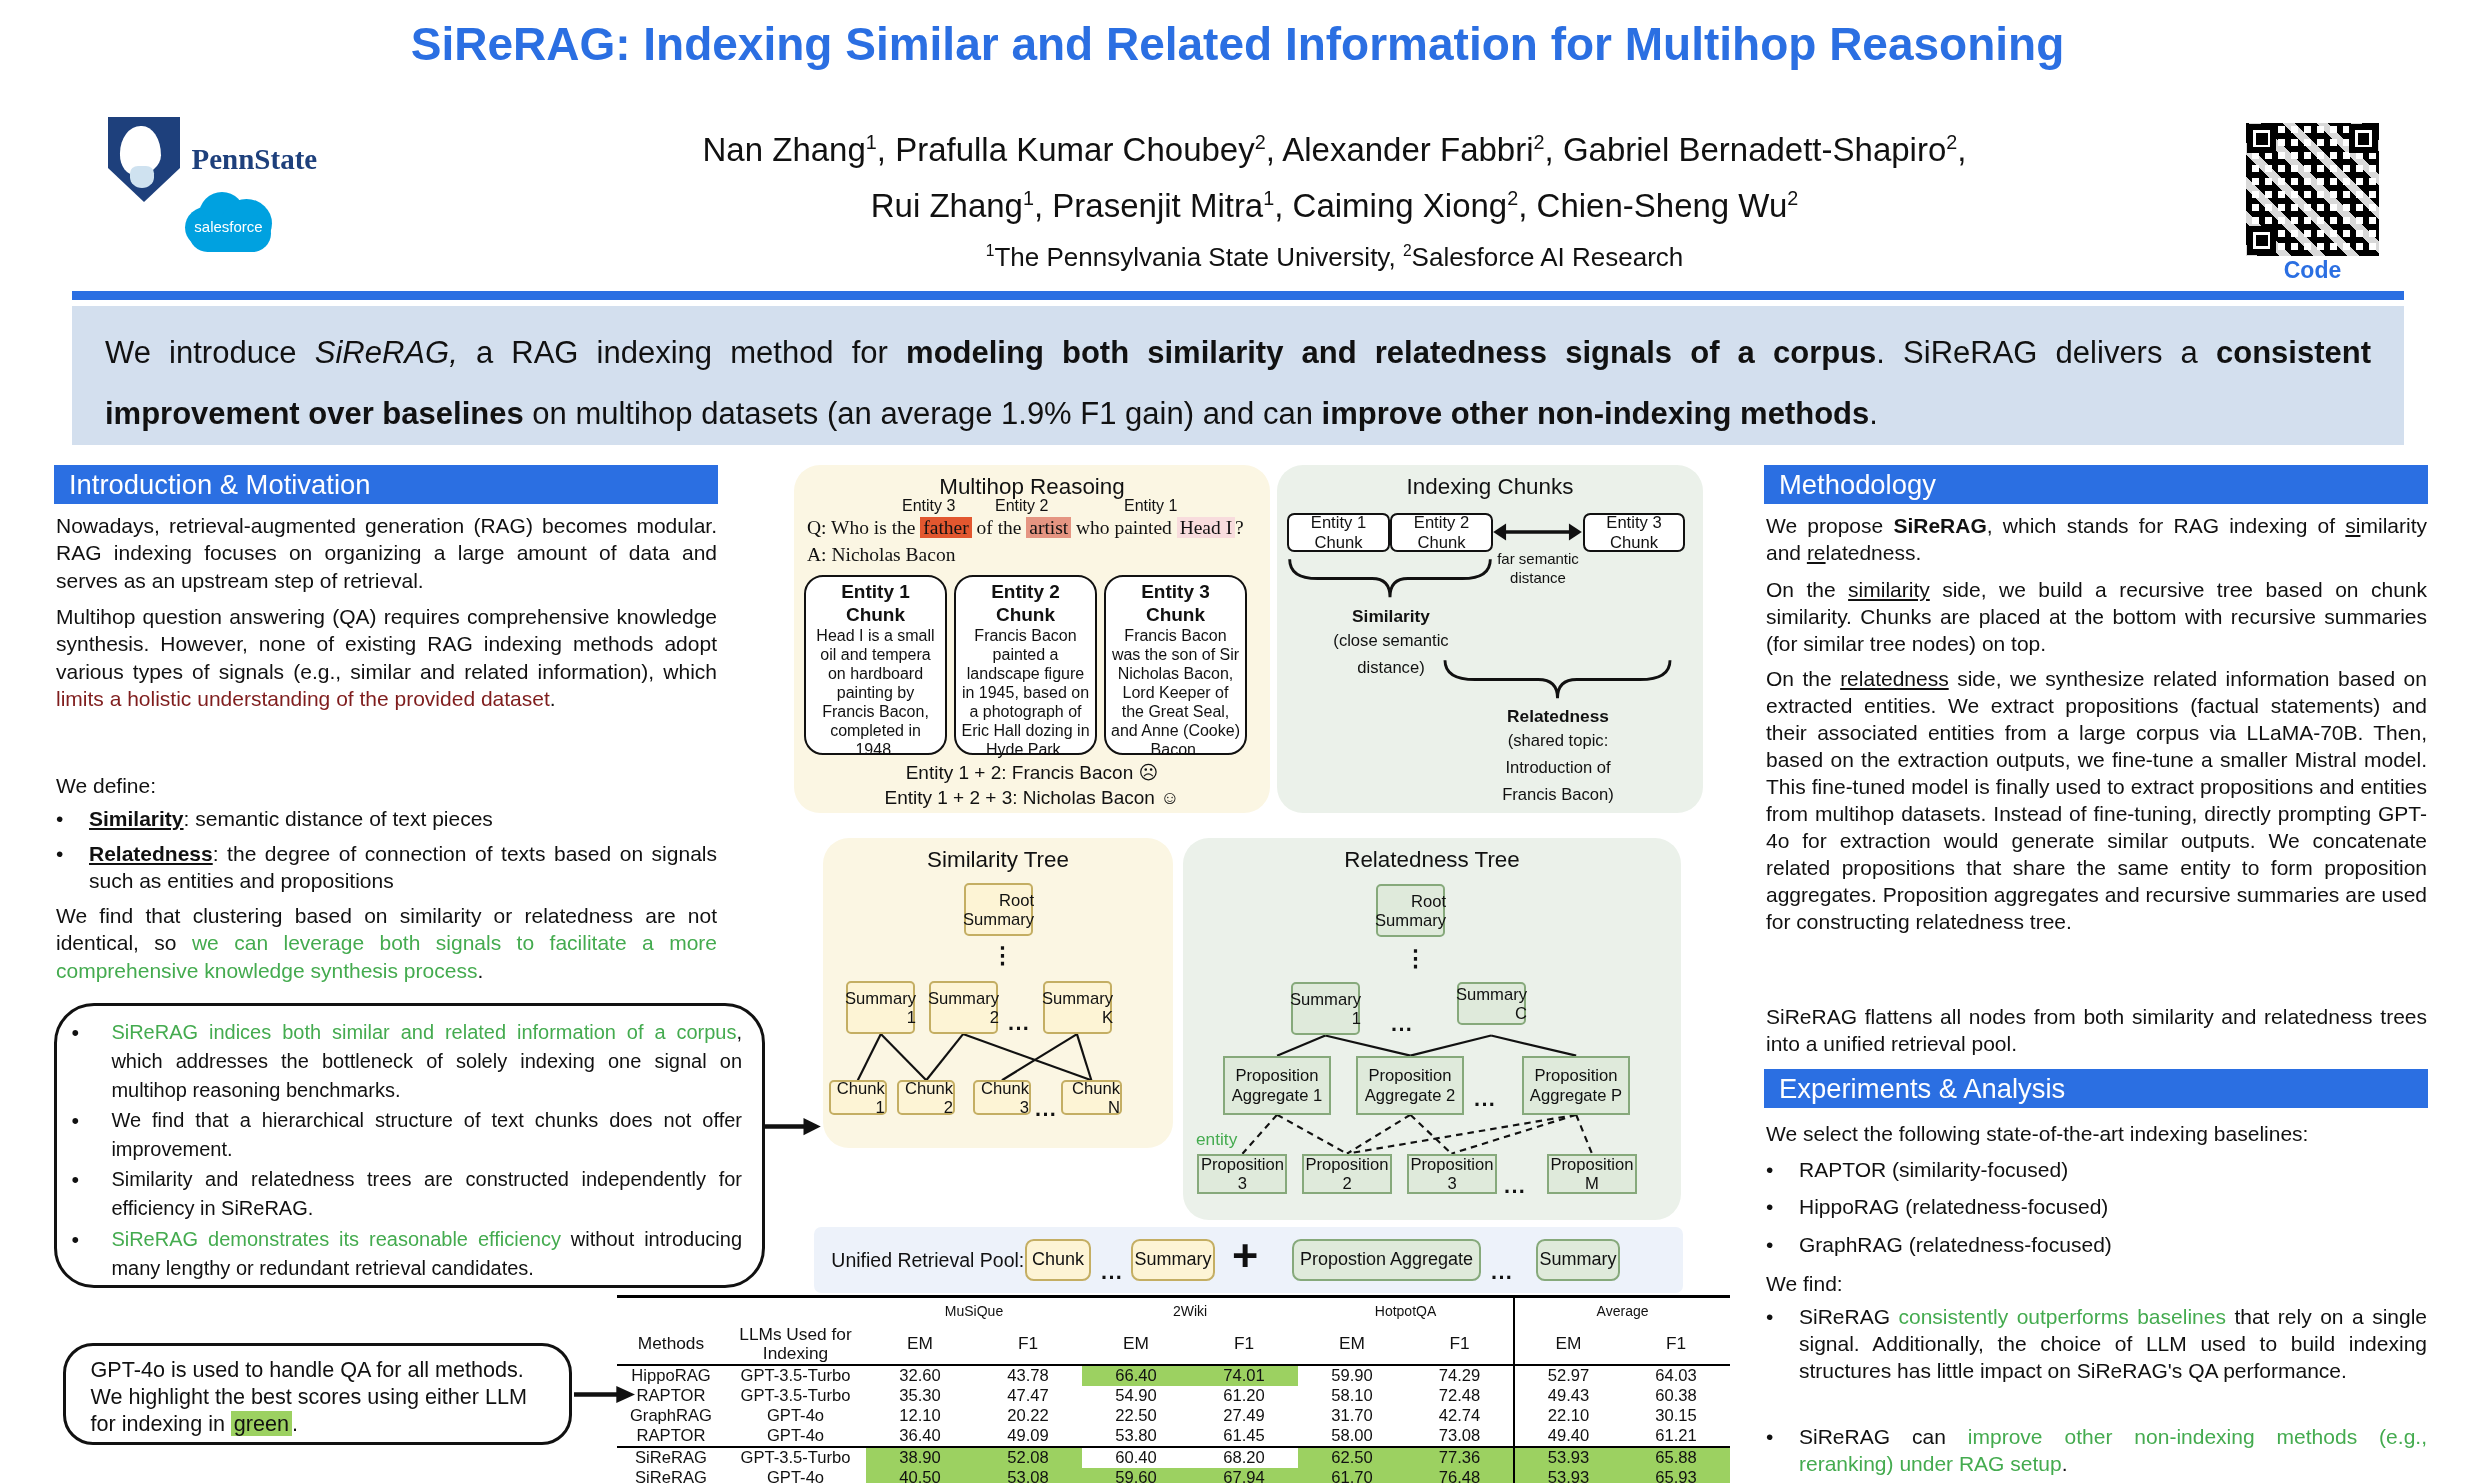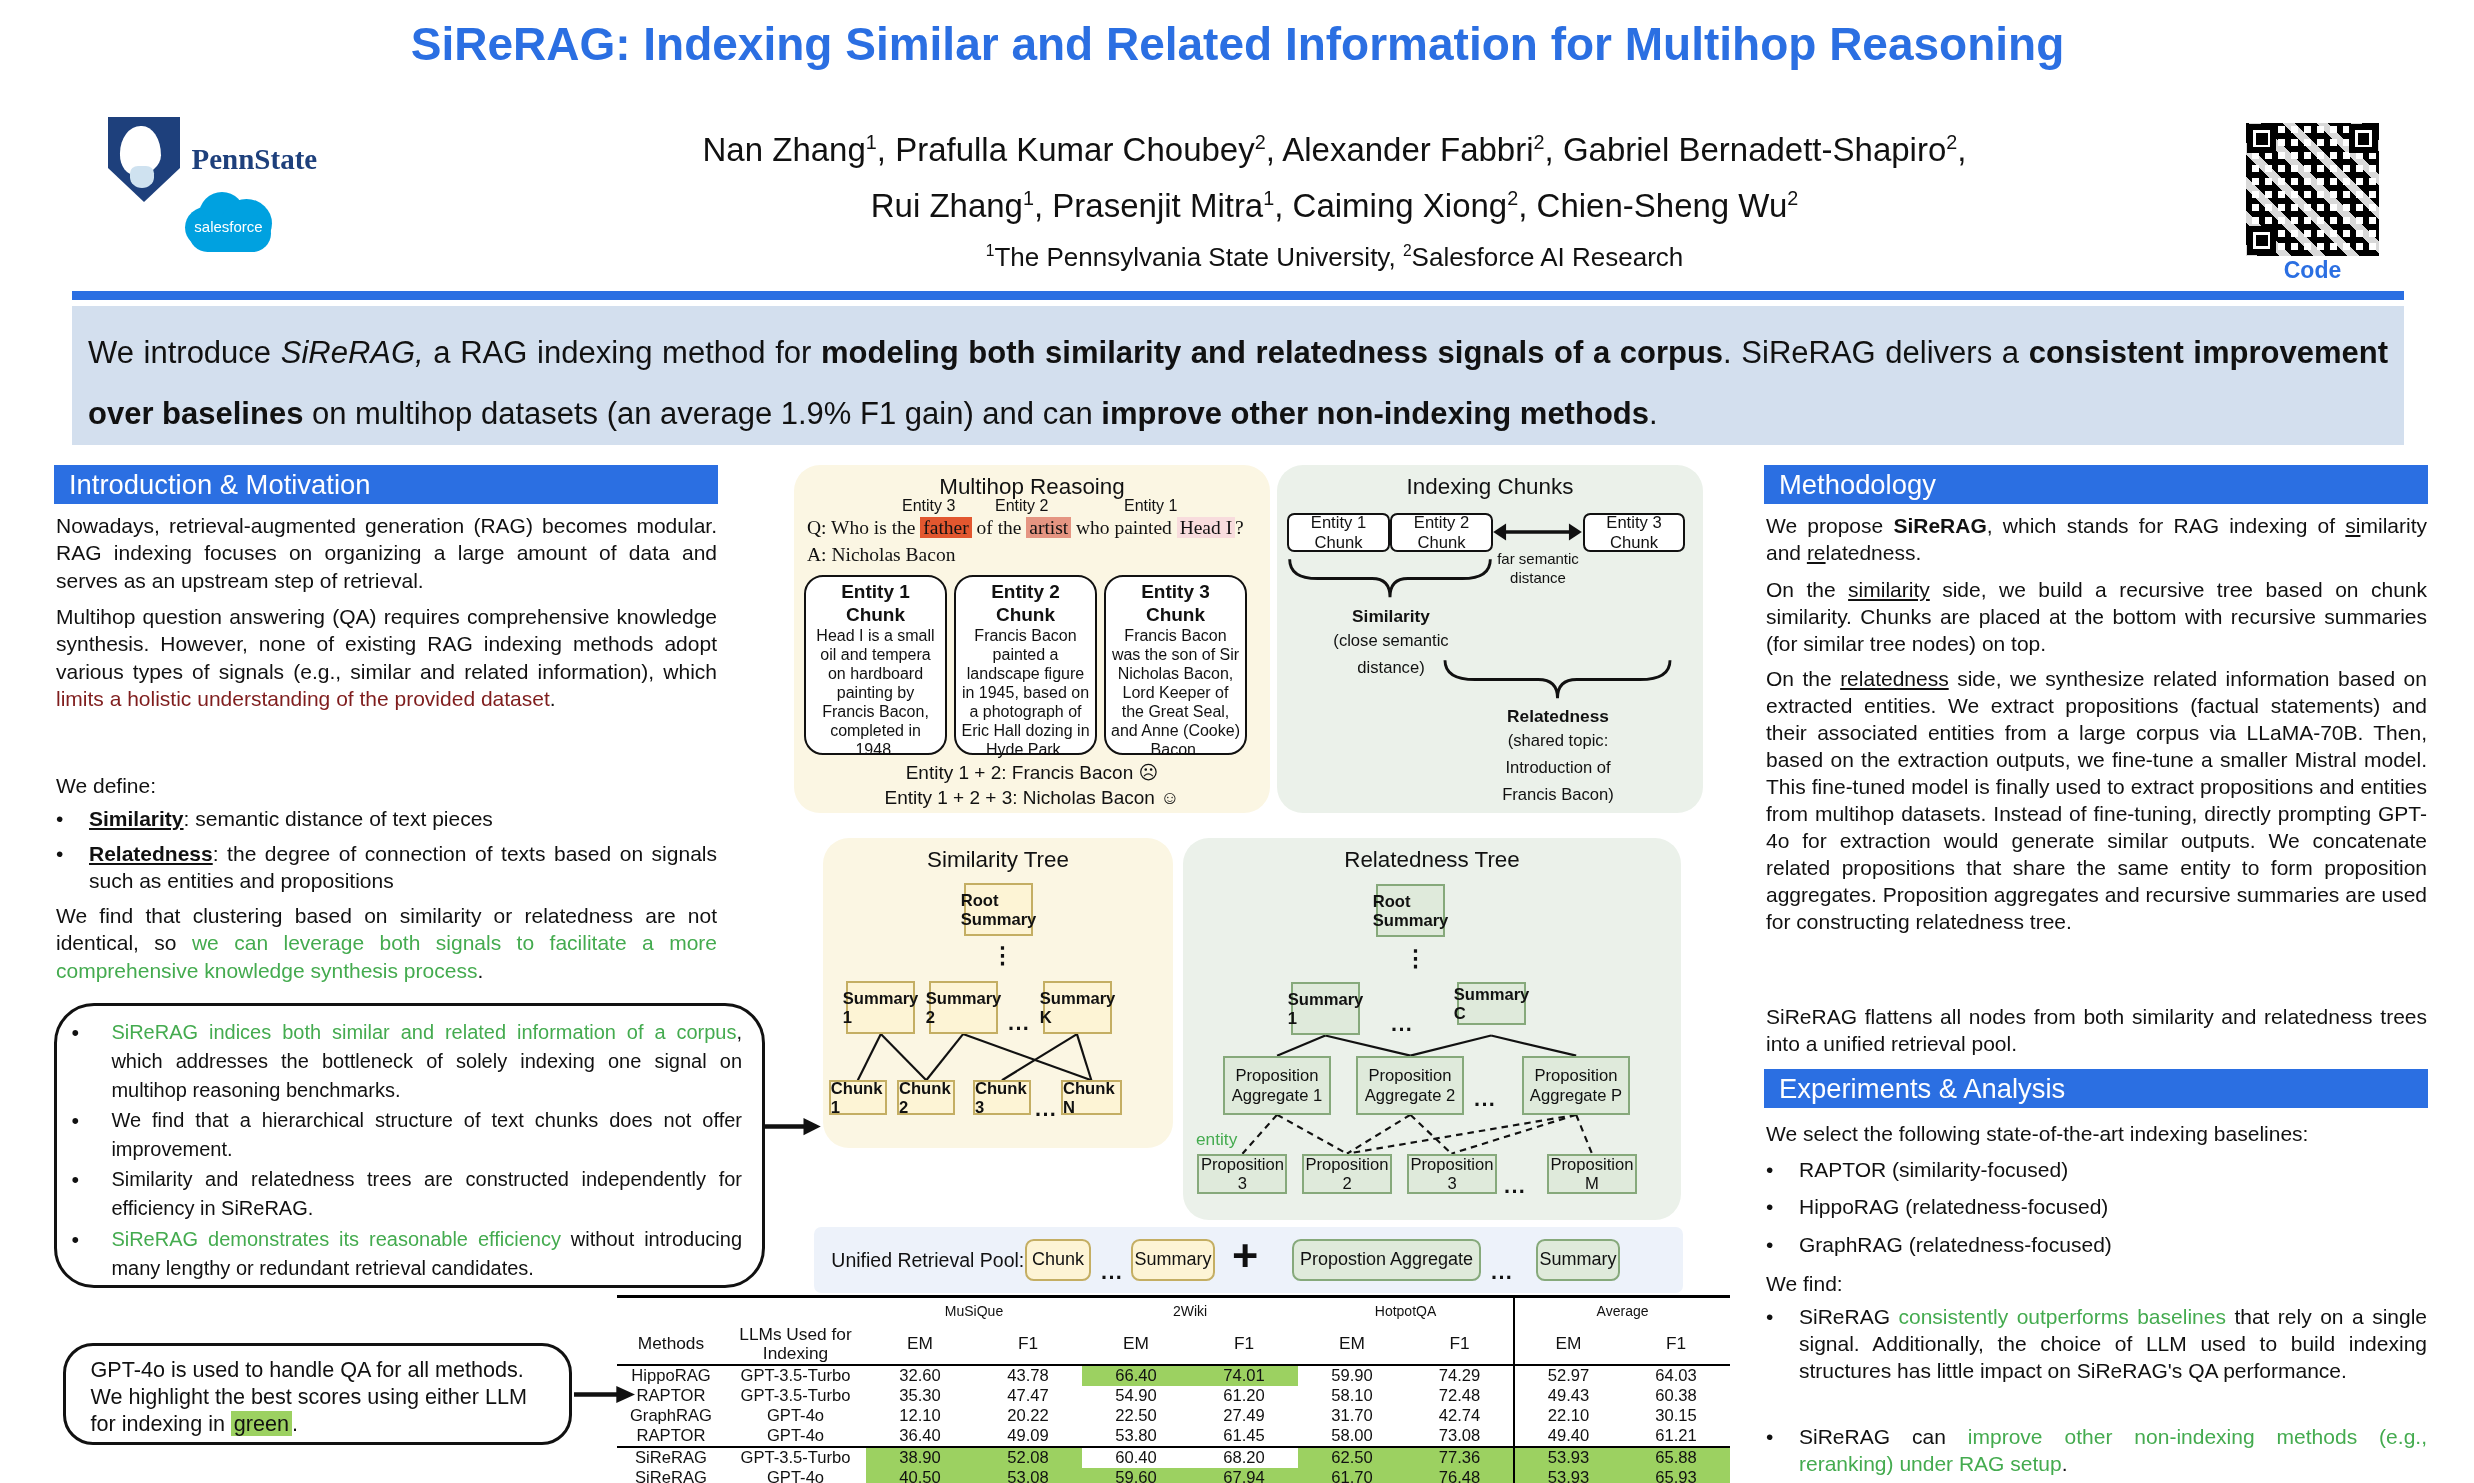--- a/index.html
+++ b/index.html
@@ -36,21 +36,21 @@
   .qr{position:absolute;left:2246px;top:123px;width:133px;height:133px;background:
       repeating-linear-gradient(45deg,rgba(255,255,255,.85) 0 8px,transparent 8px 24px),
       repeating-linear-gradient(0deg,#000 0 6.5px,transparent 6.5px 13px),
       repeating-linear-gradient(90deg,#000 0 6.5px,#fff 6.5px 13px);}
   .qr-f{position:absolute;width:29px;height:29px;border:6.5px solid #000;background:#fff;box-sizing:border-box;}
   .qr-f:after{content:'';position:absolute;inset:2.9px;background:#000;}
   .qr-label{position:absolute;left:2246px;top:257px;width:133px;text-align:center;
             font-size:23px;font-weight:bold;color:var(--accent-blue);}
   
   .abstract{position:absolute;left:72px;top:306px;width:2332px;height:139px;background:var(--abstract-bg);box-sizing:border-box;}
-  .abstract p{margin:0;padding:16px 16px;font-size:31px;line-height:61px;text-align:justify;}
+  .abstract p{margin:0;padding:16px 33px;font-size:31px;line-height:61px;text-align:justify;}
   
   .secbar{position:absolute;height:39px;background:var(--accent-blue);color:#fff;
           font-size:27.4px;font-weight:normal;line-height:39px;padding-left:15px;box-sizing:border-box;width:664px;}
   
   .par{position:absolute;left:56px;width:661px;font-size:21px;line-height:27.4px;text-align:justify;}
   .rpar{position:absolute;left:1766px;width:661px;font-size:21px;line-height:27px;text-align:justify;}
   .dbullet{display:flex;}
   .dbullet .dot{width:33px;flex:none;}
   .dbullet .bt{flex:1;text-align:justify;}
   
@@ -70,22 +70,22 @@
   .mh-chunk .ct{font-size:19px;font-weight:bold;line-height:23px;}
   .mh-chunk .cb{font-size:16px;line-height:19px;}
   .mh-q{position:absolute;left:13px;font-family:"Liberation Serif",serif;font-size:19.5px;}
   .mh-ent{position:absolute;font-size:16px;top:32px;}
   .mh-note{position:absolute;left:0;width:100%;text-align:center;font-size:19px;}
   .ix-box{position:absolute;top:48px;height:39px;background:#fff;border:2.2px solid #111;border-radius:7.2px;
           font-size:16.6px;display:flex;align-items:center;justify-content:center;box-sizing:border-box;text-align:center;}
   .ix-lab{position:absolute;text-align:center;}
   .ix-strong{font-size:17.3px;font-weight:bold;}
   .ix-sub{font-size:16.6px;line-height:27px;}
-  .tnode,.gtnode{position:absolute;display:flex;align-items:center;justify-content:center;text-align:left;
-          font-size:16.6px;line-height:19px;border-radius:0;box-sizing:border-box;font-weight:bold;}
+  .tnode,.gtnode{position:absolute;display:flex;align-items:center;justify-content:center;text-align:right;
+          font-size:16.6px;line-height:19px;border-radius:5px;box-sizing:border-box;}
   .tnode{background:var(--yellow-node-bg);border:2.2px solid var(--yellow-node-border);}
   .gtnode{background:var(--green-node-bg);border:2.2px solid var(--green-node-border);}
   .garect{position:absolute;display:flex;align-items:center;justify-content:center;text-align:center;
           font-size:16.6px;line-height:19.5px;background:var(--green-node-bg);border:2.2px solid var(--green-node-border);box-sizing:border-box;}
   .vdots{position:absolute;font-size:23px;font-weight:bold;}
   .hdots{position:absolute;font-size:21.6px;font-weight:bold;letter-spacing:1.4px;}
   .edges{position:absolute;inset:0;}
   
   .pool{position:absolute;left:814px;top:1227px;width:869px;height:66px;background:var(--pool-bg);border-radius:7.2px;}
   .pool-label{position:absolute;left:17.3px;top:21.6px;font-size:19.5px;}

